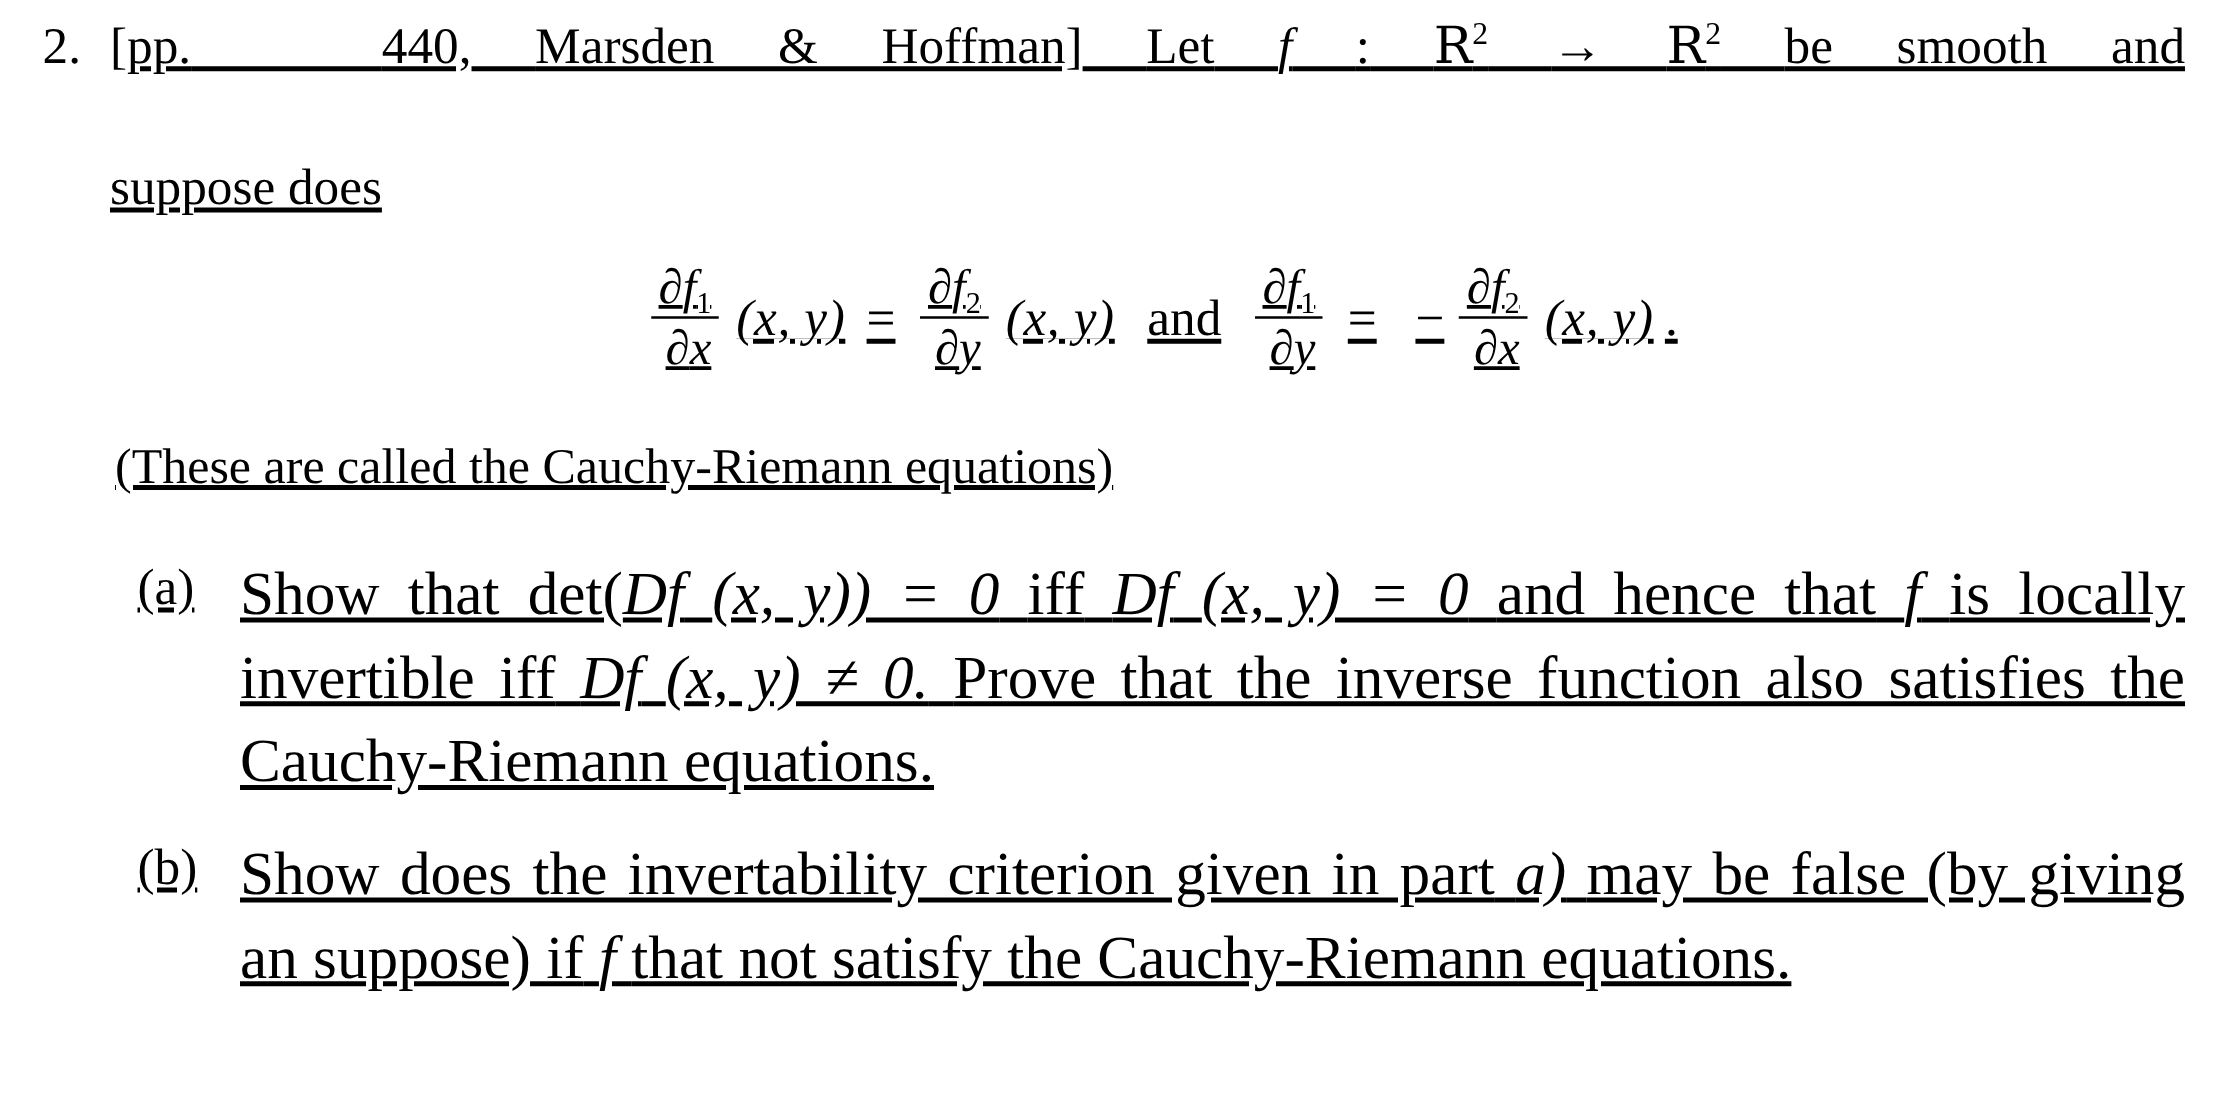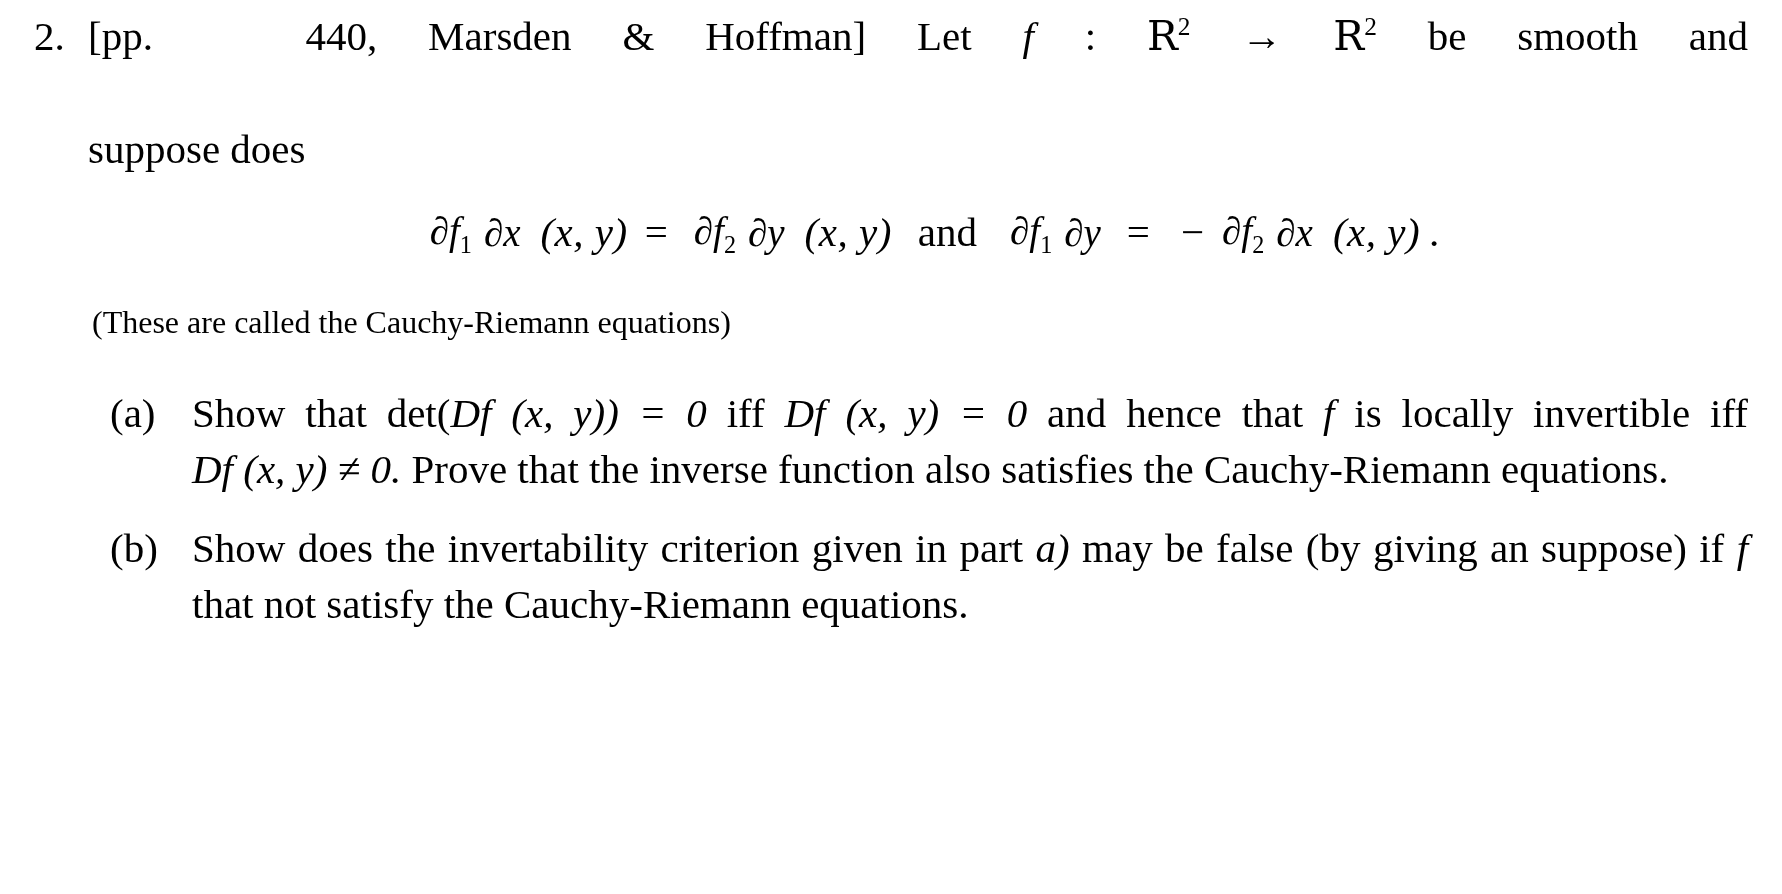--- a/index.html
+++ b/index.html
@@ -33,20 +33,21 @@
     width: 62px;
     font-size: 41px;
     line-height: 1.38;
     text-align: left;
     padding-left: 8px;
     box-sizing: border-box;
   }
   .problem-body {
     flex: 1 1 auto;
     min-width: 0;
+    text-decoration: underline;
   }
 
   .stmt {
     font-size: 41px;
     line-height: 1.38;
     text-align: justify;
     text-justify: inter-word;
     margin: 0;
   }
   
@@ -86,21 +87,21 @@
     margin: 30px 0 0 0;
     padding-left: 24px;
     white-space: nowrap;
   }
   .eq-part {
     display: inline-flex;
     align-items: center;
   }
   .frac {
     display: inline-flex;
-    flex-direction: row;
+    flex-direction: column;
     align-items: flex-end;
     vertical-align: middle;
     margin: 0 3px;
     font-size: 39px;
   }
   .frac .num {
     padding: 0 6px 2px 6px;
     line-height: 1.12;
   }
   .frac .bar {
@@ -124,21 +125,21 @@
   }
   .word-and {
     margin: 0 24px 0 26px;
   }
   .period {
     margin-left: 9px;
   }
 
   
   .note {
-    font-size: 32px;
+    font-size: 40px;
     line-height: 1.38;
     margin: 44px 0 0 0;
     padding-left: 4px;
   }
 
   
   .parts {
     margin: 42px 0 0 0;
     padding-left: 22px;
   }
@@ -152,21 +153,21 @@
   }
   .part-label {
     flex: 0 0 auto;
     width: 82px;
     font-size: 41px;
     line-height: 1.36;
   }
   .part-text {
     flex: 1 1 auto;
     min-width: 0;
-    font-size: 41px;
+    font-size: 49px;
     line-height: 1.36;
     text-align: justify;
     text-justify: inter-word;
   }
   .nowrapmath {
     white-space: nowrap;
   }
 </style>
 </head>
 <body>

